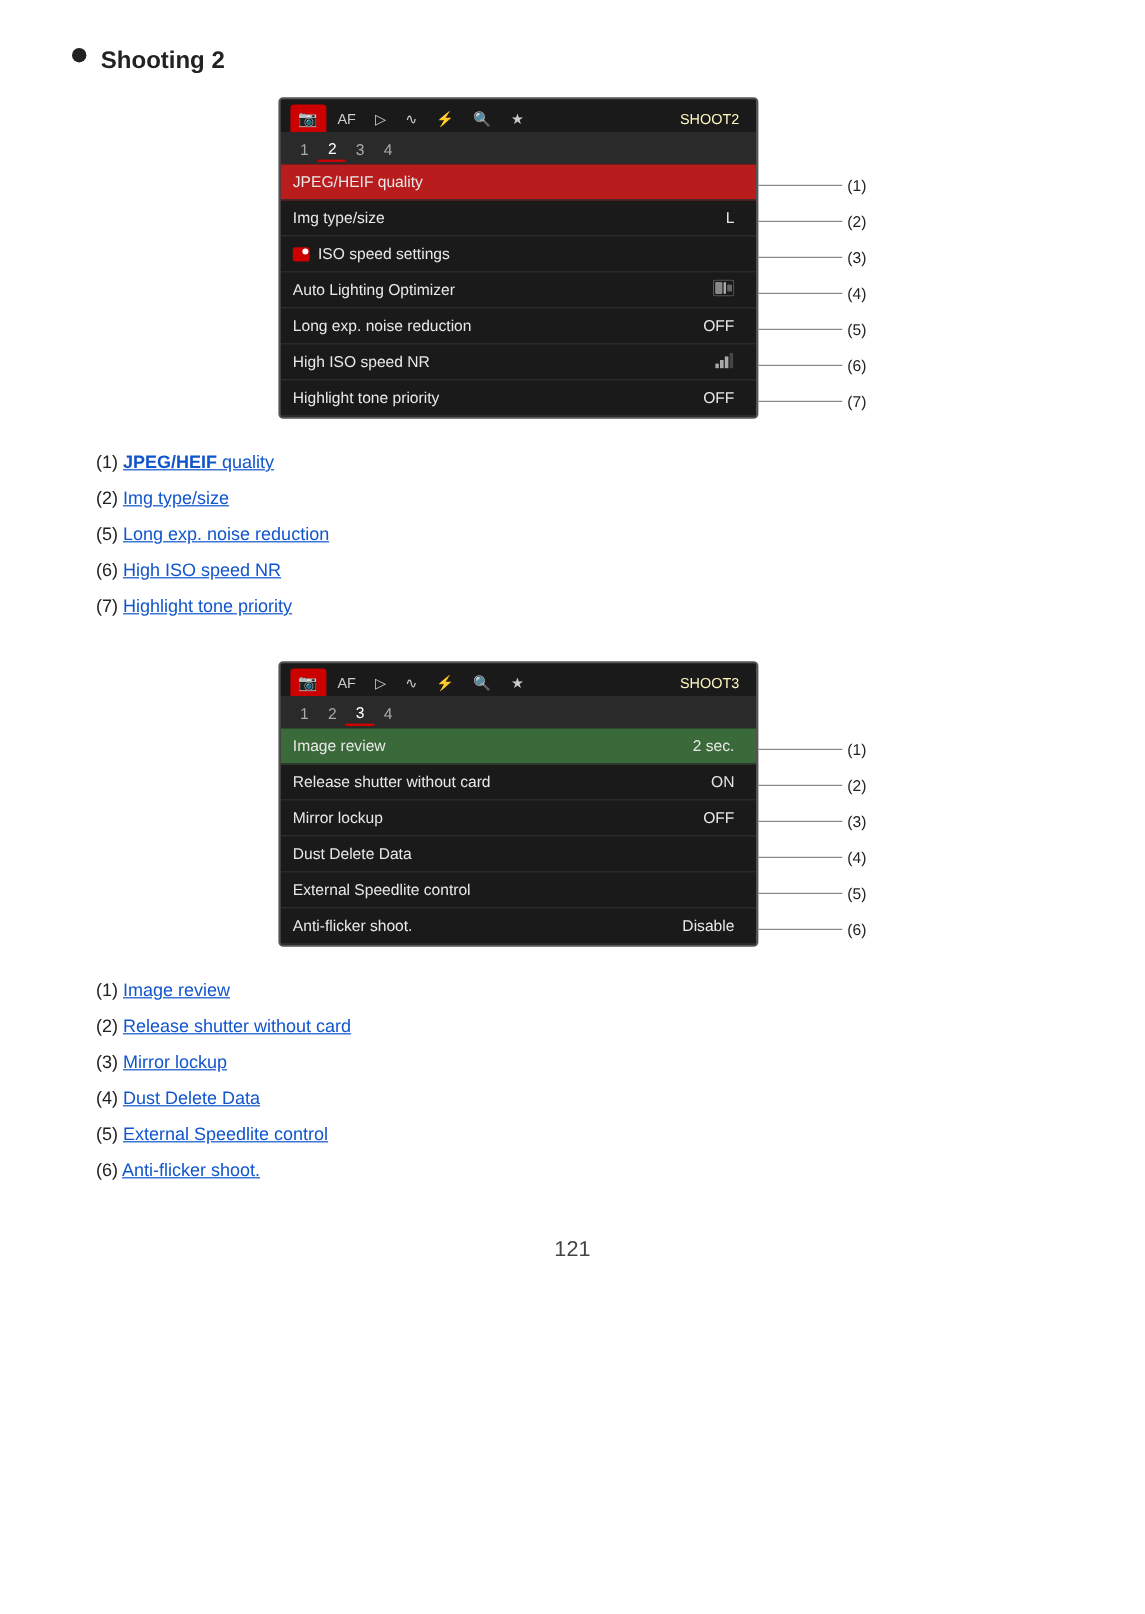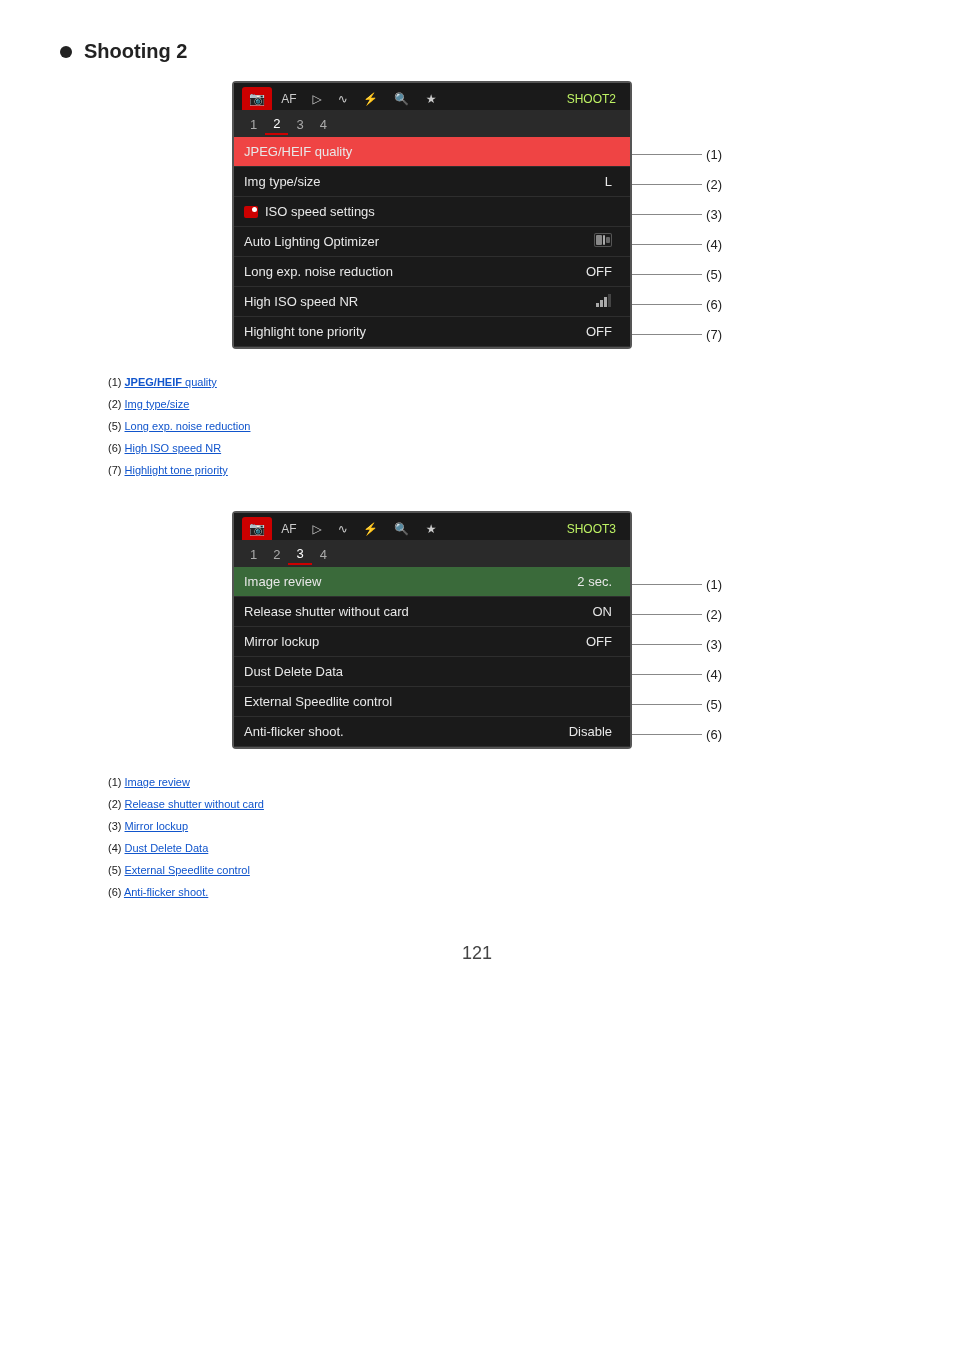--- a/index.html
+++ b/index.html
@@ -8,21 +8,21 @@
       font-family: Arial, sans-serif;
       font-size: 15px;
       color: #222;
       width: 954px;
       min-height: 1345px;
       padding: 40px 60px;
     }
 
     .section-heading {
       display: flex;
-      align-items: center;
+      align-items: flex-start;
       gap: 12px;
       font-size: 20px;
       font-weight: bold;
       margin-bottom: 18px;
     }
     .section-bullet {
       width: 12px;
       height: 12px;
       background: #222;
       border-radius: 50%;
@@ -74,21 +74,21 @@
       color: #aaa;
       font-size: 13px;
       padding: 2px 8px;
     }
     .cam-tab-num.active {
       color: #fff;
       border-bottom: 2px solid #c00;
     }
     .cam-shoot-label {
       margin-left: auto;
-      color: #bef264;
+      color: #fef9c3;
       font-size: 12px;
       padding-right: 6px;
     }
 
     
     .cam-menu {
       background: #1a1a1a;
     }
     .cam-row {
       display: flex;
@@ -132,22 +132,21 @@
       white-space: nowrap;
     }
 
     
     .item-list {
       list-style: none;
       margin: 0 0 30px 20px;
       line-height: 2;
     }
     .item-list li {
-      font-size: 11px;
-      margin-left: 28px;
+      font-size: 15px;
     }
     .item-list a {
       color: #1155cc;
       text-decoration: underline;
     }
 
     .page-num {
       text-align: center;
       margin-top: 40px;
       font-size: 18px;
@@ -208,21 +207,21 @@
 
         <div class="cam-tab-nums">
           <span class="cam-tab-num">1</span>
           <span class="cam-tab-num active">2</span>
           <span class="cam-tab-num">3</span>
           <span class="cam-tab-num">4</span>
         </div>
 
         <div class="cam-menu">
 
-          <div class="cam-row" style="background:#ef4444;">
+          <div class="cam-row" style="background:#b91c1c;">
             <span class="cam-row-label">JPEG/HEIF quality</span>
             <span class="cam-row-value"></span>
           </div>
 
           <div class="cam-row">
             <span class="cam-row-label">Img type/size</span>
             <span class="cam-row-value">L</span>
           </div>
 
           <div class="cam-row">

